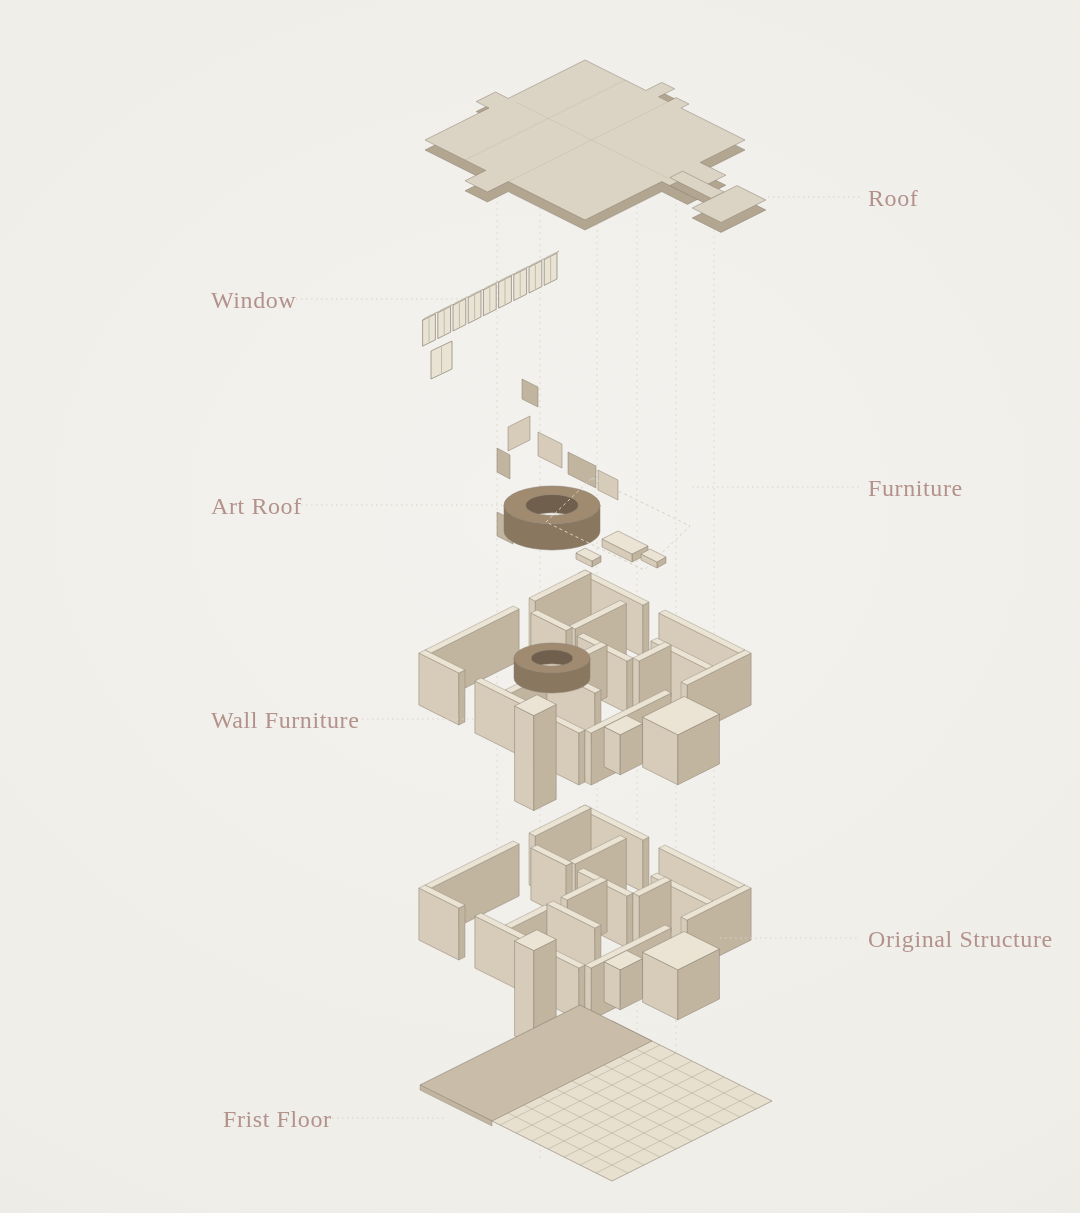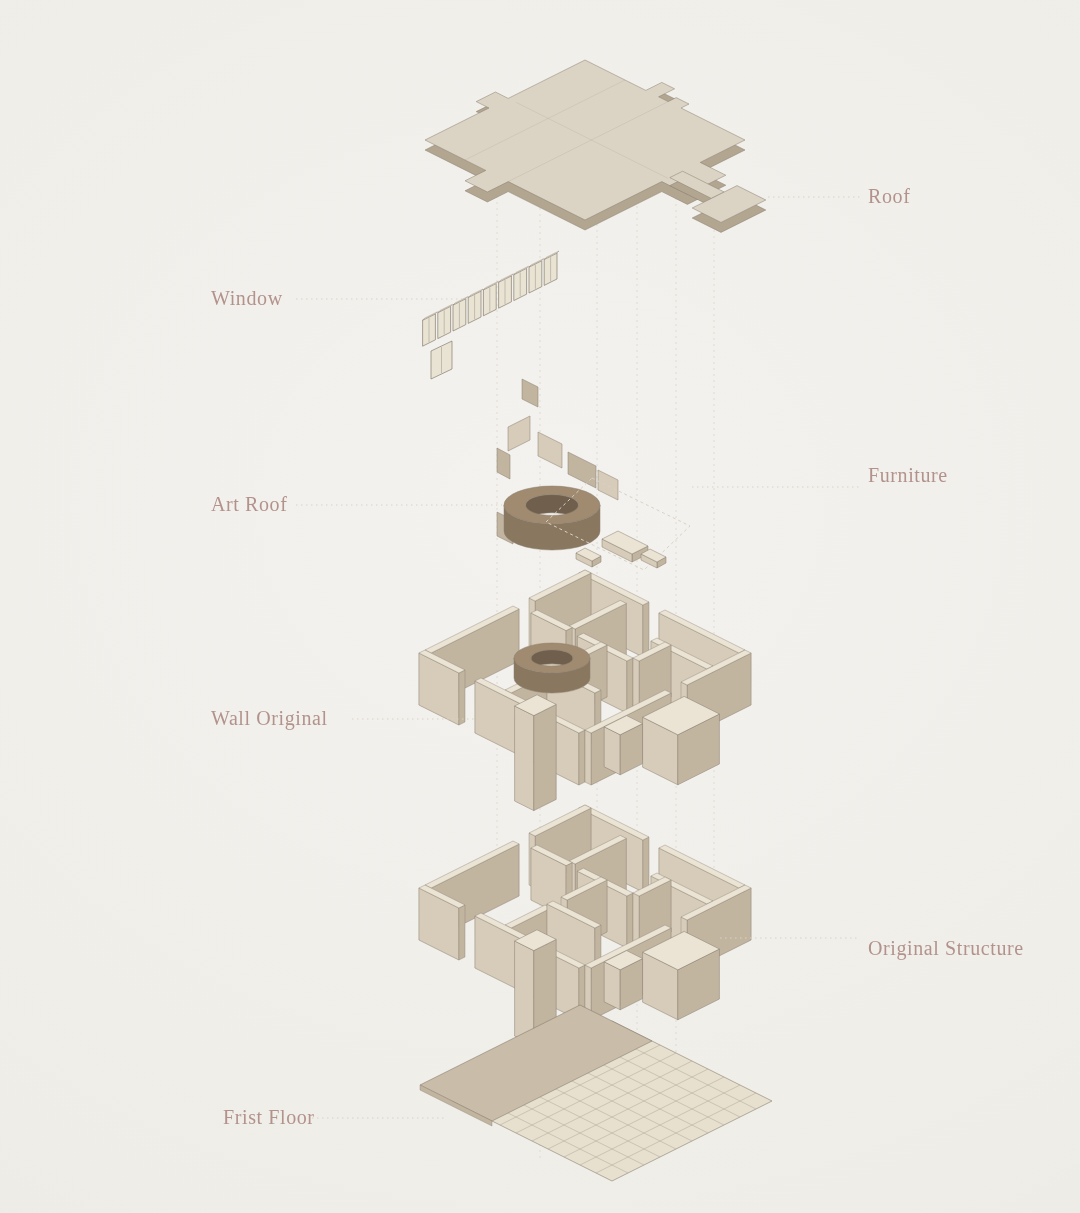--- a/index.html
+++ b/index.html
@@ -5,32 +5,32 @@
   html,body{margin:0;padding:0;}
   body{font-family:"Liberation Serif",serif;}
   .stage{
     position:relative;width:1080px;height:1213px;overflow:hidden;
     background:radial-gradient(120% 90% at 50% 42%, #f4f2ee 0%, #efede8 70%, #e9e7e1 100%);
   }
   #scene{position:absolute;left:0;top:0;}
   .label{
     position:absolute;
     font-family:"Liberation Serif",serif;
-    font-size:20px;
+    font-size:24px;
     letter-spacing:0.6px;
     color:var(--label-color,#b3928c);
     white-space:nowrap;
     user-select:none;
   }
   .lbl-roof{left:868px;top:185px;}
   .lbl-window{left:211px;top:287px;}
-  .lbl-furniture{left:868px;top:464px;}
+  .lbl-furniture{left:868px;top:475px;}
   .lbl-art-wall{left:211px;top:493px;}
   .lbl-wall-structure{left:211px;top:707px;}
-  .lbl-original-structure{left:868px;top:926px;margin-top:11px;}
+  .lbl-original-structure{left:868px;top:926px;}
   .lbl-first-floor{left:223px;top:1106px;}
 </style>
 </head>
 <body>
 
 <div class="stage">
   <svg id="scene" width="1080" height="1213" viewBox="0 0 1080 1213">
       <g>
         <line x1="497" y1="118" x2="497" y2="888" stroke="#dcd6ca" stroke-width="1" stroke-dasharray="2 4" opacity="0.8"></line>
         <line x1="540" y1="88" x2="540" y2="1162" stroke="#dcd6ca" stroke-width="1" stroke-dasharray="2 4" opacity="0.8"></line>
@@ -255,16 +255,16 @@
         <line x1="352" y1="719" x2="476" y2="719" stroke="#d9d2c6" stroke-width="1.1" stroke-dasharray="1.5 3.5"></line>
         <line x1="720" y1="938" x2="860" y2="938" stroke="#d9d2c6" stroke-width="1.1" stroke-dasharray="1.5 3.5"></line>
         <line x1="312" y1="1118" x2="444" y2="1118" stroke="#d9d2c6" stroke-width="1.1" stroke-dasharray="1.5 3.5"></line>
       </g>
     </svg>
 
   <div class="label lbl-roof">Roof</div>
   <div class="label lbl-window">Window</div>
   <div class="label lbl-furniture">Furniture</div>
   <div class="label lbl-art-wall">Art Roof</div>
-  <div class="label lbl-wall-structure">Wall Original</div>
+  <div class="label lbl-wall-structure">Wall Furniture</div>
   <div class="label lbl-original-structure">Original Structure</div>
   <div class="label lbl-first-floor">Frist Floor</div>
 </div>
 
 </body></html>

